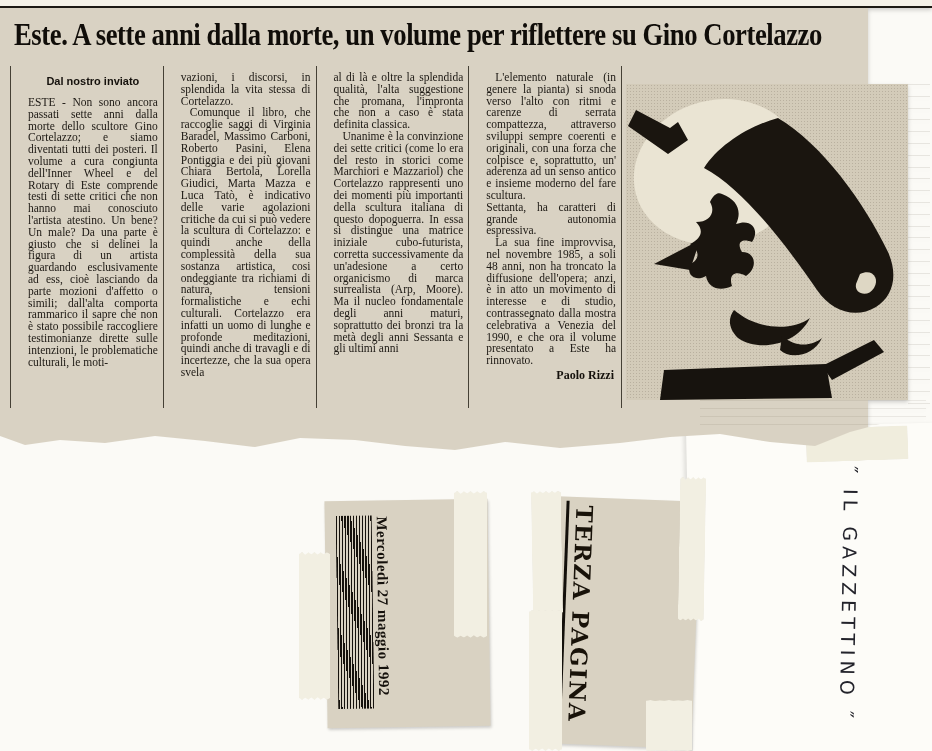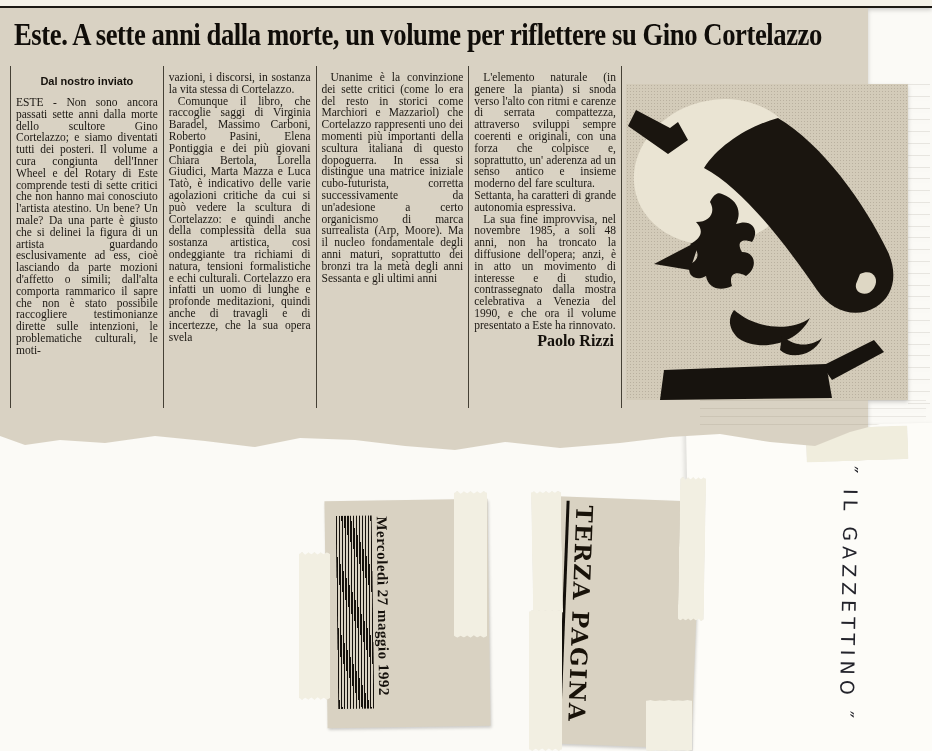--- a/index.html
+++ b/index.html
@@ -43,28 +43,28 @@
     clip-path:polygon(0 0,932px 0,932px 420px,880px 424px,850px 432px,815px 446px,770px 442px,720px 434px,670px 437px,
       620px 443px,560px 448px,505px 442px,455px 450px,405px 446px,355px 440px,300px 438px,255px 447px,205px 441px,
       155px 436px,105px 443px,60px 440px,25px 445px,0 436px);}
   .top-white{position:absolute;left:0;top:0;width:932px;height:6px;background:#f4f1e8;}
   .top-rule{position:absolute;left:0;top:6px;width:932px;height:2px;background:#1c1914;}
   .headline{position:absolute;left:14px;top:17px;white-space:nowrap;color:#100d09;
     font-family:"Liberation Serif",serif;font-weight:700;font-size:31px;letter-spacing:-0.5px;
     transform:scaleX(.86);transform-origin:left center;}
 
   .columns{position:absolute;left:10px;top:66px;width:612px;height:342px;display:flex;}
-  .col{flex:1 1 0;border-right:1px solid #454035;padding:6px 5px 0 5px;overflow:hidden;}
+  .col{flex:1 1 0;border-right:1px solid #454035;padding:6px 5px 0 17px;overflow:hidden;}
   .col:first-child{border-left:1px solid #454035;}
   .kicker{font-family:"Liberation Sans",sans-serif;font-weight:bold;font-size:11px;text-align:center;
     color:#15110c;margin:3px 0 10px 0;}
   .body-text{font-size:11.5px;line-height:11.8px;text-align:justify;color:#1c1813;margin:0;
     text-align-last:auto;}
   .body-text.indent{text-indent:9px;}
-  .byline{font-size:16px;line-height:13px;font-weight:bold;text-align:right;color:#15110c;margin-top:2px;padding-right:2px;}
+  .byline{font-size:12px;line-height:13px;font-weight:bold;text-align:right;color:#15110c;margin-top:2px;padding-right:2px;}
 
   
   .photo{position:absolute;left:626px;top:84px;width:282px;height:316px;background:#d3cbb9;
     background-image:radial-gradient(rgba(80,72,55,0.20) .8px, transparent .9px);background-size:3px 3px;}
   .photo svg{position:absolute;left:0;top:0;}
 
   .ghost-right{position:absolute;left:908px;top:84px;width:22px;height:322px;opacity:.5;filter:blur(.4px);
     background:repeating-linear-gradient(180deg, rgba(96,88,70,.25) 0 1px, rgba(0,0,0,0) 1px 11.8px);}
   .ghost-bottom{position:absolute;left:700px;top:400px;width:226px;height:28px;opacity:.35;filter:blur(.4px);
     background:repeating-linear-gradient(180deg, rgba(96,88,70,.30) 0 1px, rgba(0,0,0,0) 1px 8px);}
@@ -99,24 +99,25 @@
     <div class="top-white"></div>
     <div class="top-rule"></div>
     <h1 class="headline" style="margin:0;">Este. A sette anni dalla morte, un volume per riflettere su Gino Cortelazzo</h1>
 
     <div class="columns">
       <div class="col">
         <div class="kicker">Dal nostro inviato</div>
         <p class="body-text">ESTE - Non sono ancora passati sette anni dalla morte dello scultore Gino Cortelazzo; e siamo diventati tutti dei posteri. Il volume a cura congiunta dell'Inner Wheel e del Rotary di Este comprende testi di sette critici che non hanno mai conosciuto l'artista atestino. Un bene? Un male? Da una parte è giusto che si delinei la figura di un artista guardando esclusivamente ad ess, cioè lasciando da parte mozioni d'affetto o simili; dall'alta comporta rammarico il sapre che non è stato possibile raccogliere testimonianze dirette sulle intenzioni, le problematiche culturali, le moti-</p>
       </div>
       <div class="col">
-        <p class="body-text">vazioni, i discorsi, in sostanza la vita stessa di Cortelazzo.</p>
+        <p class="body-text">vazioni, i discorsi, in splendida la vita stessa di Cortelazzo.</p>
         <p class="body-text indent">Comunque il libro, che raccoglie saggi di Virginia Baradel, Massimo Carboni, Roberto Pasini, Elena Pontiggia e dei più giovani Chiara Bertola, Lorella Giudici, Marta Mazza e Luca Tatò, è indicativo delle varie agolazioni critiche da cui si può vedere la scultura di Cortelazzo: e quindi anche della complessità della sua sostanza artistica, cosi ondeggiante tra richiami di natura, tensioni formalistiche e echi culturali. Cortelazzo era infatti un uomo di lunghe e profonde meditazioni, quindi anche di travagli e di incertezze, che la sua opera svela</p>
       </div>
       <div class="col">
+        <p class="body-text">al di là e oltre la splendida qualità, l'alta suggestione che promana, l'impronta che non a caso è stata definita classica.</p>
         <p class="body-text indent">Unanime è la convinzione dei sette critici (come lo era del resto in storici come Marchiori e Mazzariol) che Cortelazzo rappresenti uno dei momenti più importanti della scultura italiana di questo dopoguerra. In essa si distingue una matrice iniziale cubo-futurista, corretta successivamente da un'adesione a certo organicismo di marca surrealista (Arp, Moore). Ma il nucleo fondamentale degli anni maturi, soprattutto dei bronzi tra la metà degli anni Sessanta e gli ultimi anni</p>
       </div>
       <div class="col">
         <p class="body-text indent">L'elemento naturale (in genere la pianta) si snoda verso l'alto con ritmi e carenze di serrata compattezza, attraverso sviluppi sempre coerenti e originali, con una forza che colpisce e, soprattutto, un' aderenza ad un senso antico e insieme moderno del fare scultura.</p>
         <p class="body-text">Settanta, ha caratteri di grande autonomia espressiva.</p>
         <p class="body-text indent">La sua fine improvvisa, nel novembre 1985, a soli 48 anni, non ha troncato la diffusione dell'opera; anzi, è in atto un movimento di interesse e di studio, contrassegnato dalla mostra celebrativa a Venezia del 1990, e che ora il volume presentato a Este ha rinnovato.</p>
         <div class="byline">Paolo Rizzi</div>
       </div>
     </div>
 

